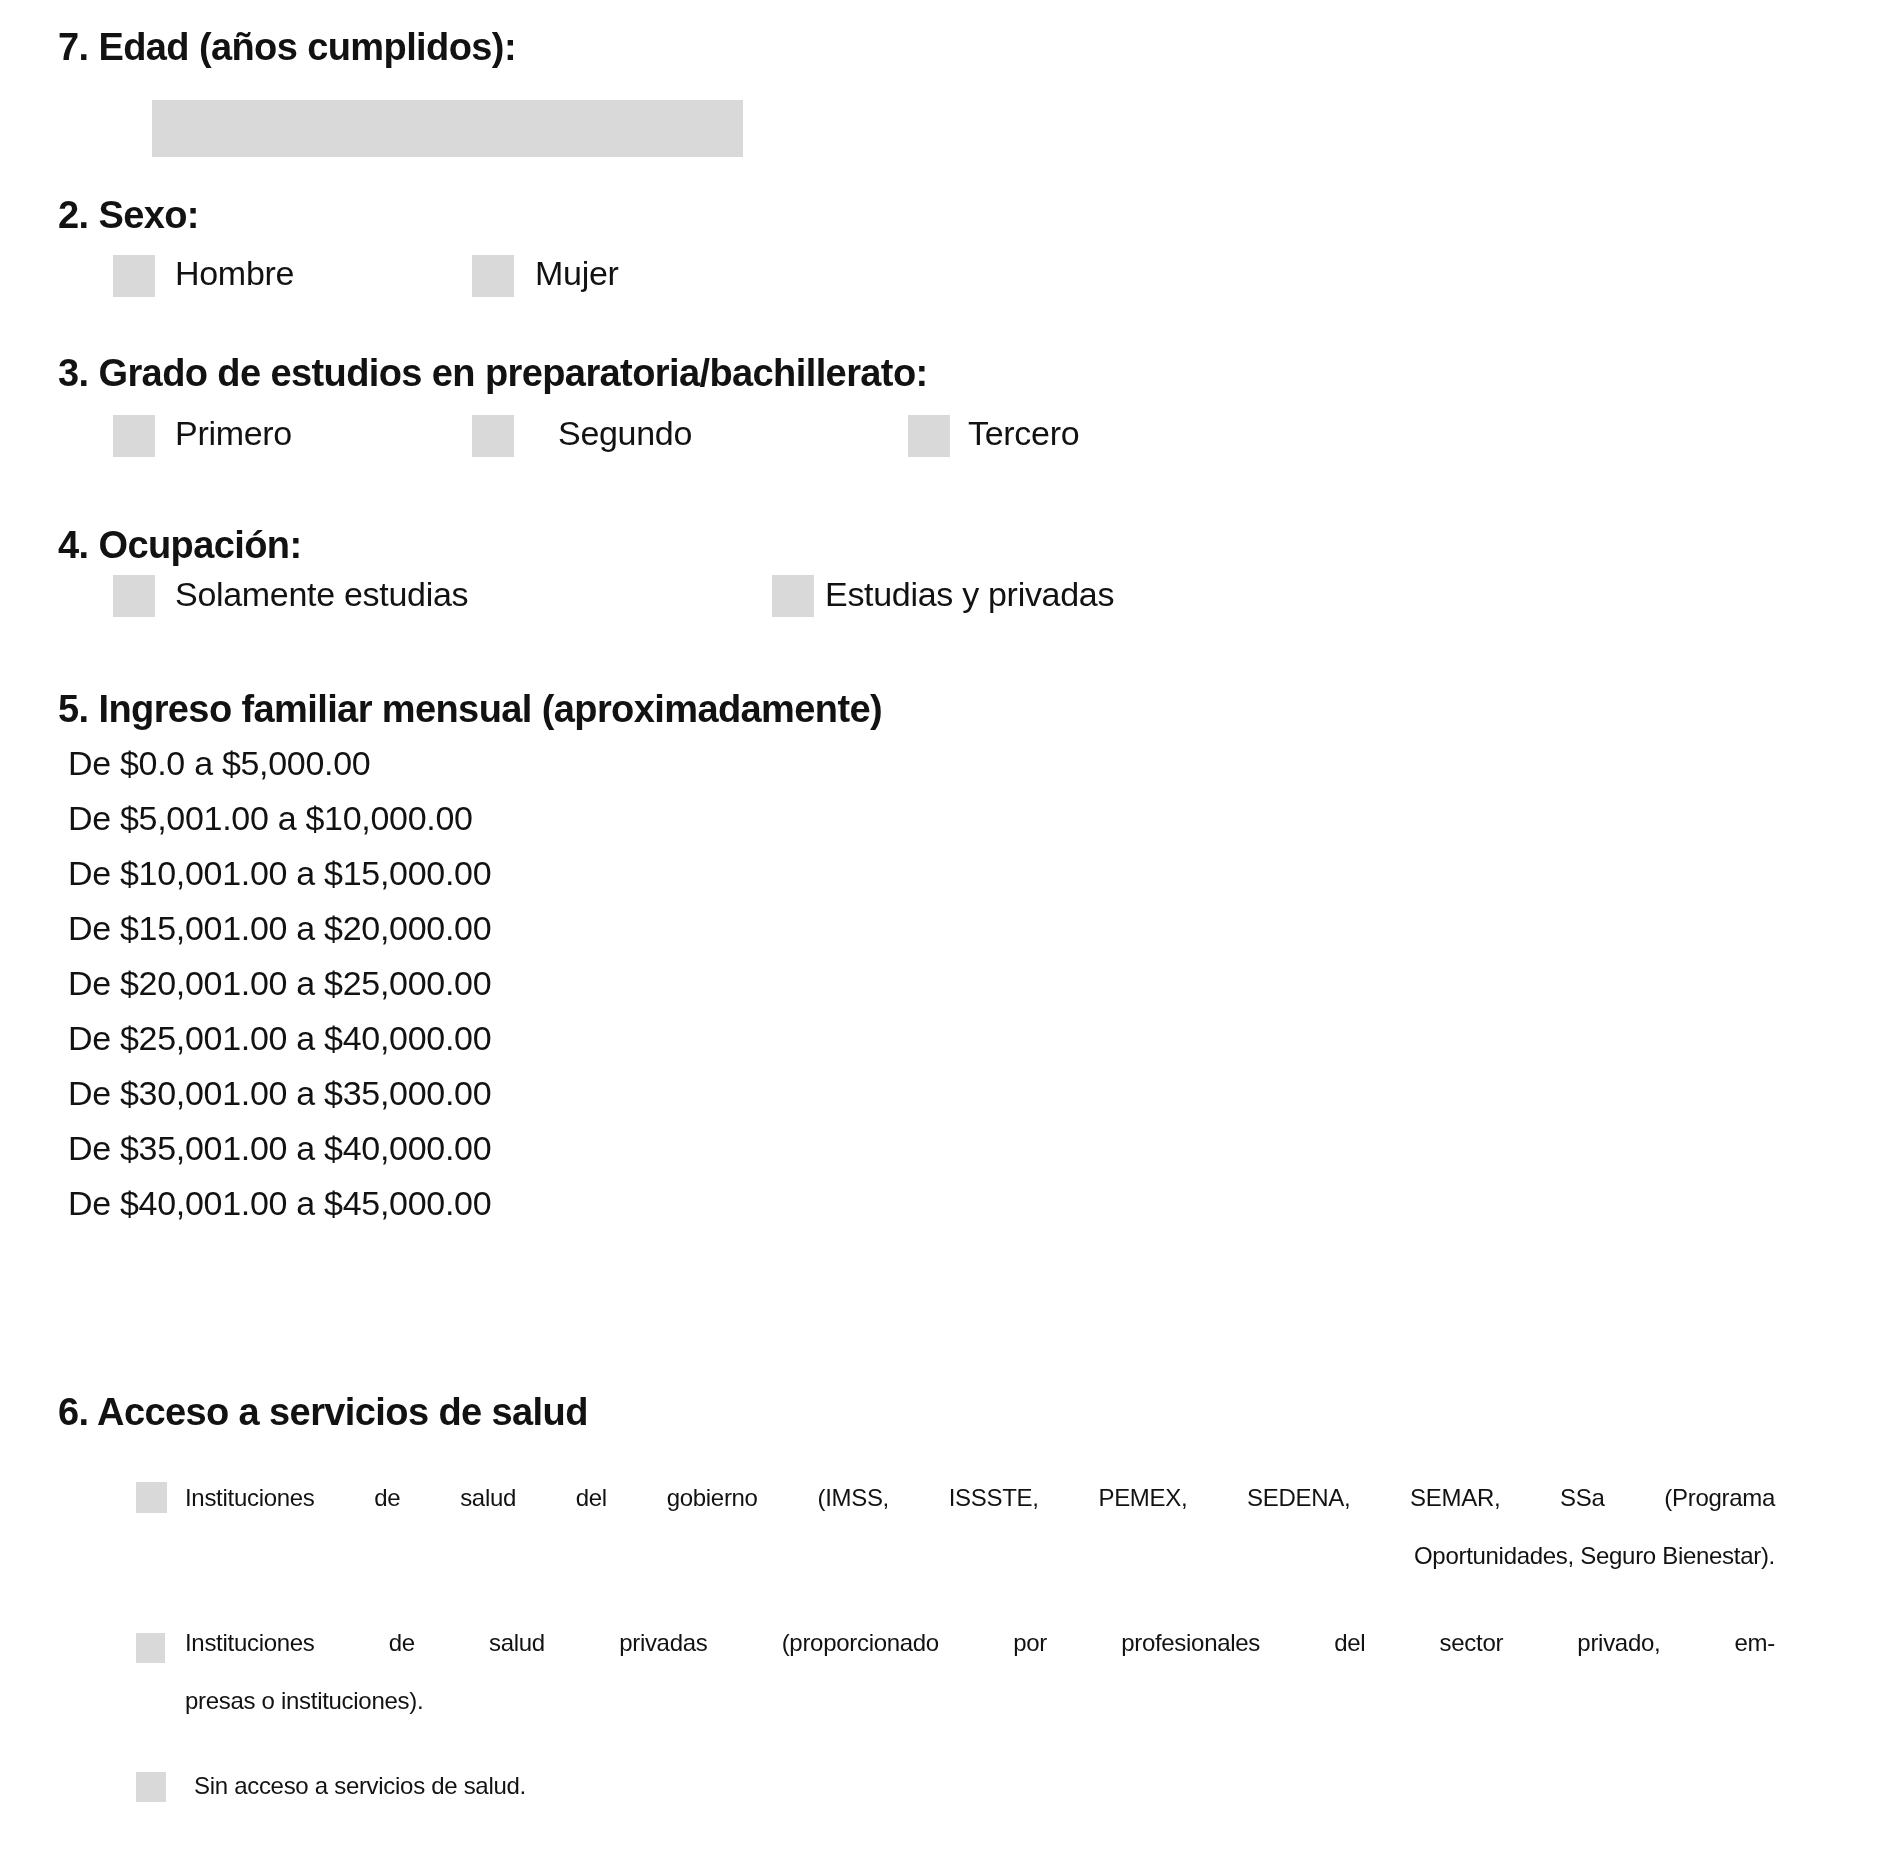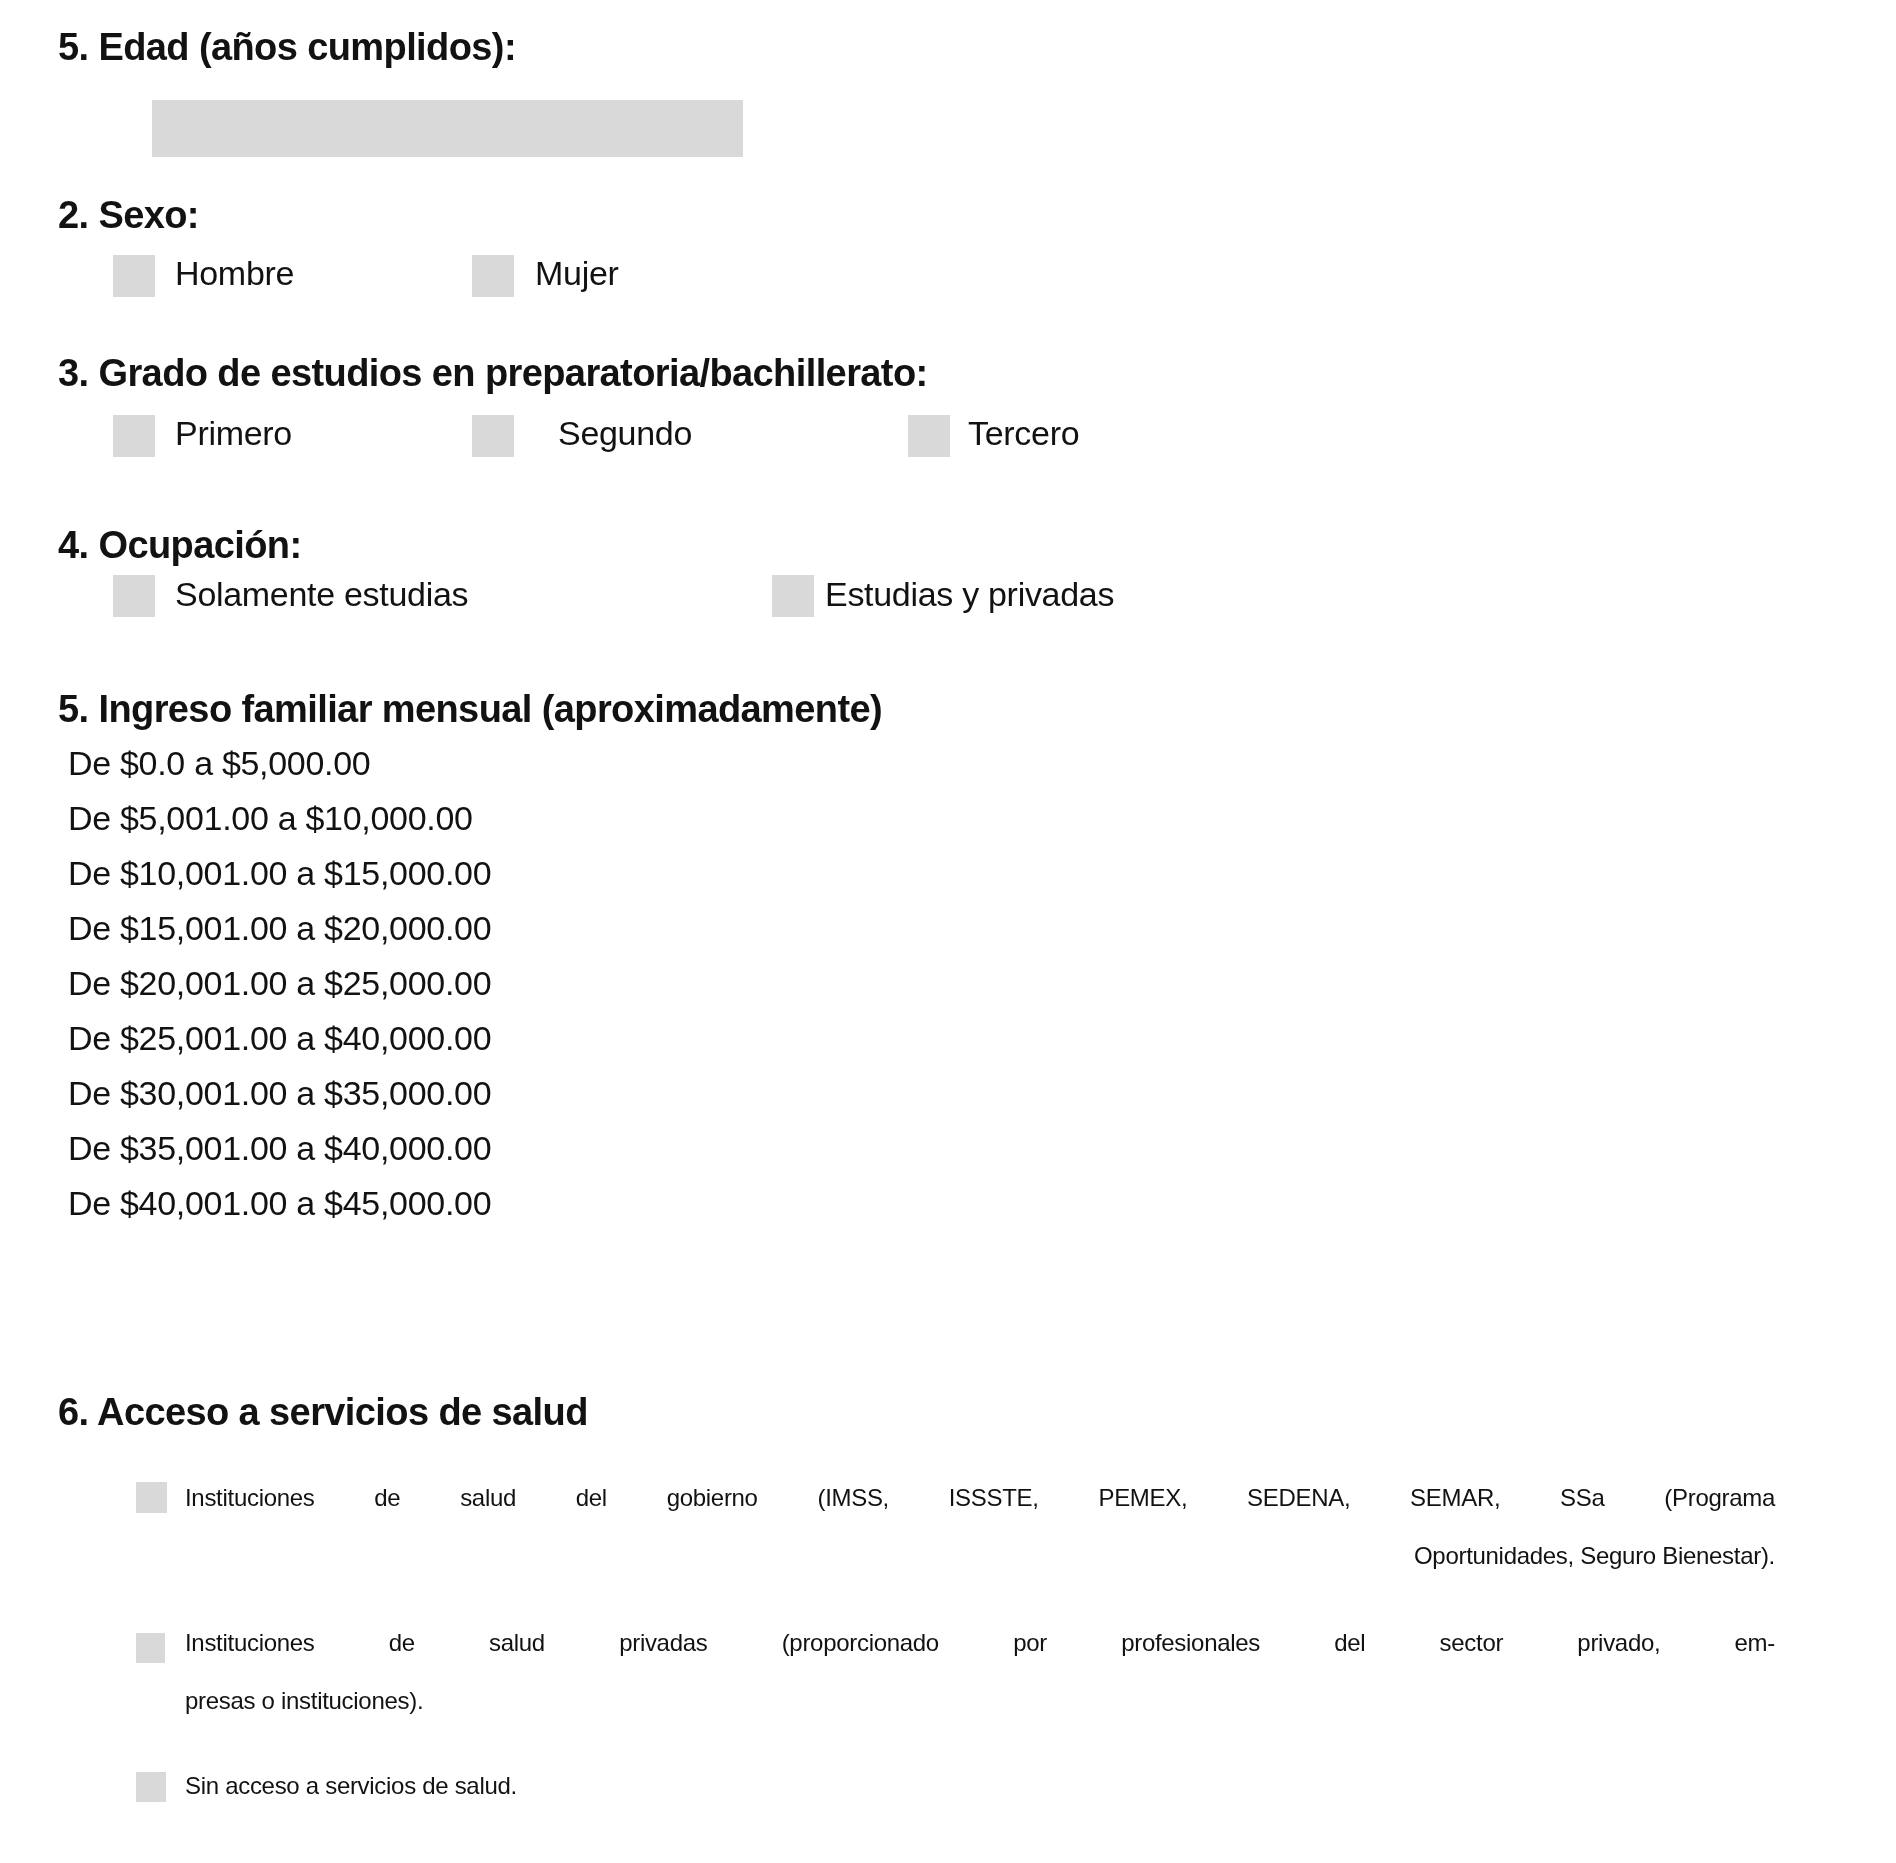--- a/index.html
+++ b/index.html
@@ -70,21 +70,21 @@
   }
   .q6-just {
     white-space: normal;
     text-align: justify;
     text-align-last: justify;
   }
 </style>
 </head>
 <body>
 
-<div class="heading" style="top:28px;">5. Edad (años cumplidos):</div>
+<div class="heading" style="top:28px;">7. Edad (años cumplidos):</div>
 <div class="input-box"></div>
 
 <div class="heading" style="top:196px;">2. Sexo:</div>
 <div class="cb" style="left:113px; top:255px;"></div>
 <div class="opt-label" style="left:175px; top:256px;">Hombre</div>
 <div class="cb" style="left:472px; top:255px;"></div>
 <div class="opt-label" style="left:535px; top:256px;">Mujer</div>
 
 <div class="heading" style="top:354px;">3. Grado de estudios en preparatoria/bachillerato:</div>
 <div class="cb" style="left:113px; top:415px;"></div>
@@ -117,13 +117,13 @@
 
 <div class="cb cb-sm" style="left:136px; top:1482px;"></div>
 <div class="q6-line q6-just" style="top:1481px;">Instituciones de salud del gobierno (IMSS, ISSSTE, PEMEX, SEDENA, SEMAR, SSa (Programa</div>
 <div class="q6-line" style="top:1539px;text-align:right;">Oportunidades, Seguro Bienestar).</div>
 
 <div class="cb cb-sm" style="left:136px; top:1633px; width:29px; height:30px;"></div>
 <div class="q6-line q6-just" style="top:1626px;">Instituciones de salud privadas (proporcionado por profesionales del sector privado, em-</div>
 <div class="q6-line" style="top:1684px;">presas o instituciones).</div>
 
 <div class="cb cb-sm" style="left:136px; top:1772px; width:30px; height:30px;"></div>
-<div class="q6-line" style="top:1769px;">Sin acceso a servicios de salud.</div>
+<div class="q6-line" style="top:1769px;margin-left:9px;">Sin acceso a servicios de salud.</div>
 
 </body></html>

